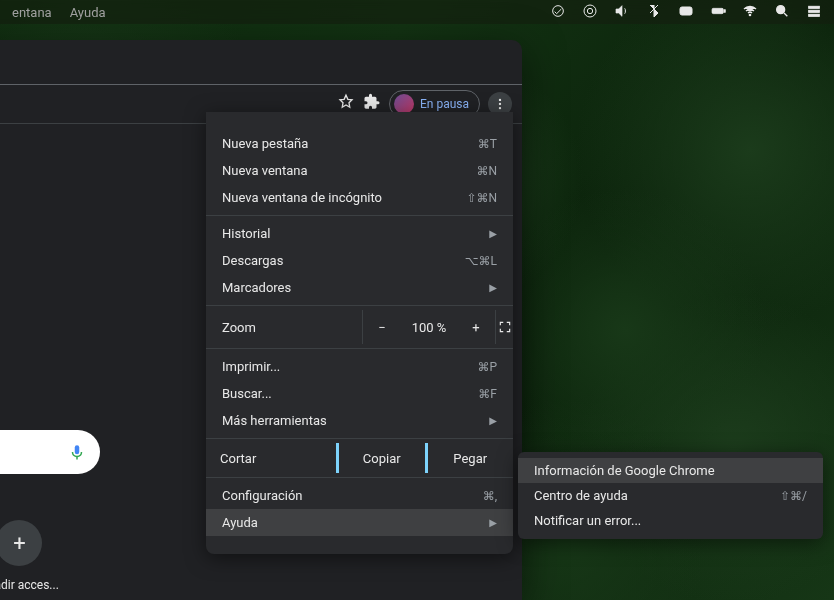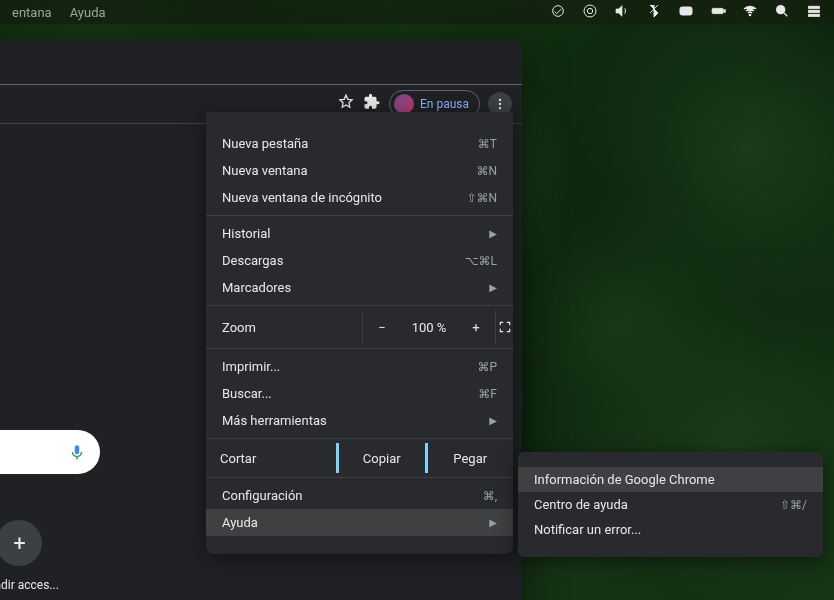--- a/index.html
+++ b/index.html
@@ -101,21 +101,21 @@
   .edit-row > div { display:flex; align-items:center; padding:0 14px; }
   .edit-row > div:first-child { width:130px; }
   .edit-row > div + div { border-left:3px solid #7dd3fc; flex:1; justify-content:center; }
 
   
   .sub-menu {
     position: absolute; top: 452px; left: 518px;
     width: 305px;
     background: #292a2d; border-radius: 6px;
     box-shadow: 0 4px 20px rgba(0,0,0,0.5);
-    padding: 15px 0; color:#e8e8e8; font-size:13px;
+    padding: 6px 0; color:#e8e8e8; font-size:13px;
   }
   .sub-item { display:flex; align-items:center; justify-content:space-between; padding: 6px 16px; height:25px; }
   .sub-item.highlight { background:#3f4042; }
 </style>
 </head>
 <body>
 
 <div class="desktop-bg"></div>
 
 <div class="menubar">

